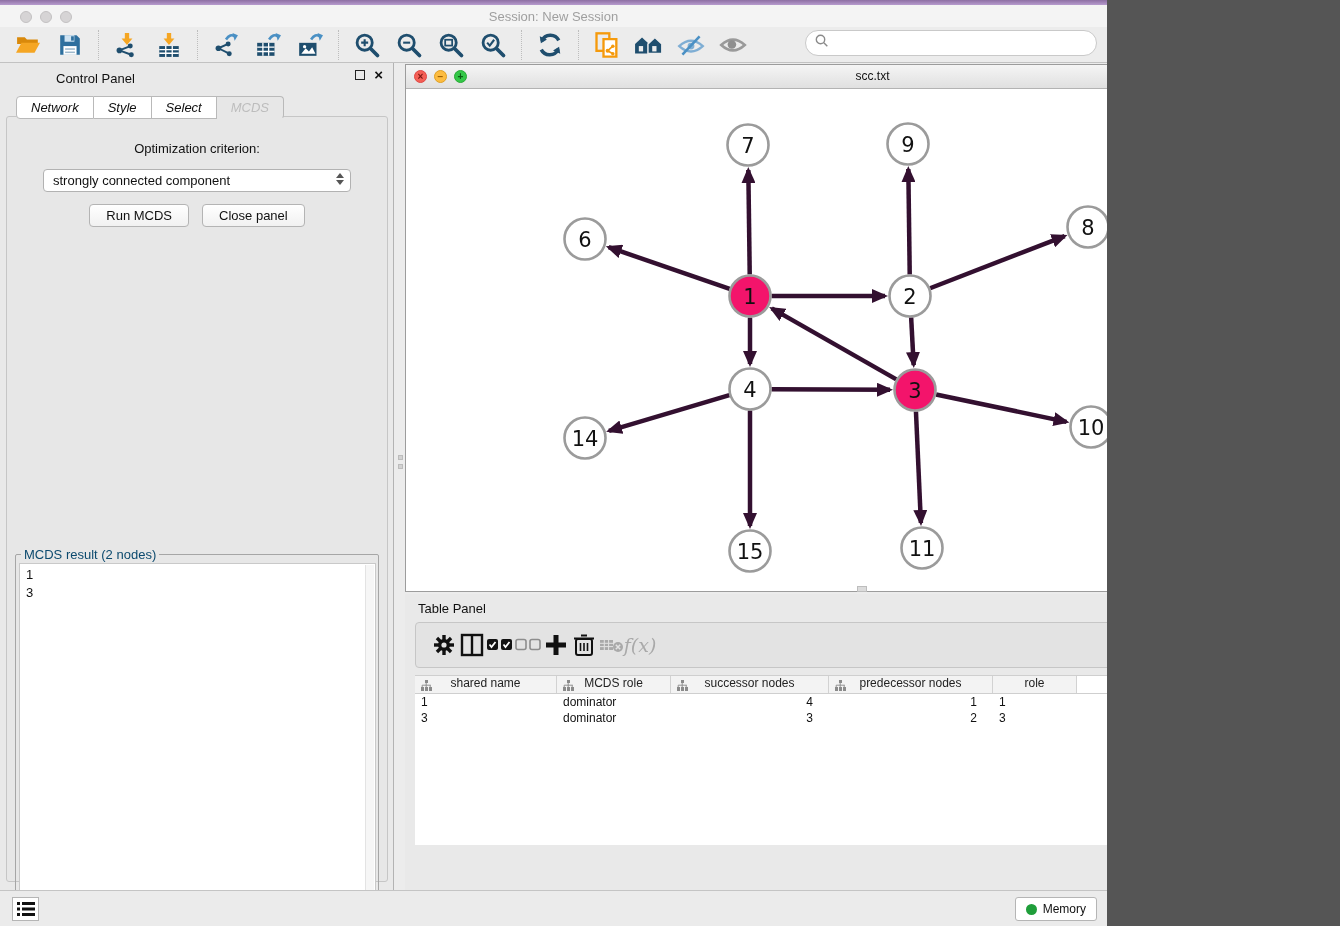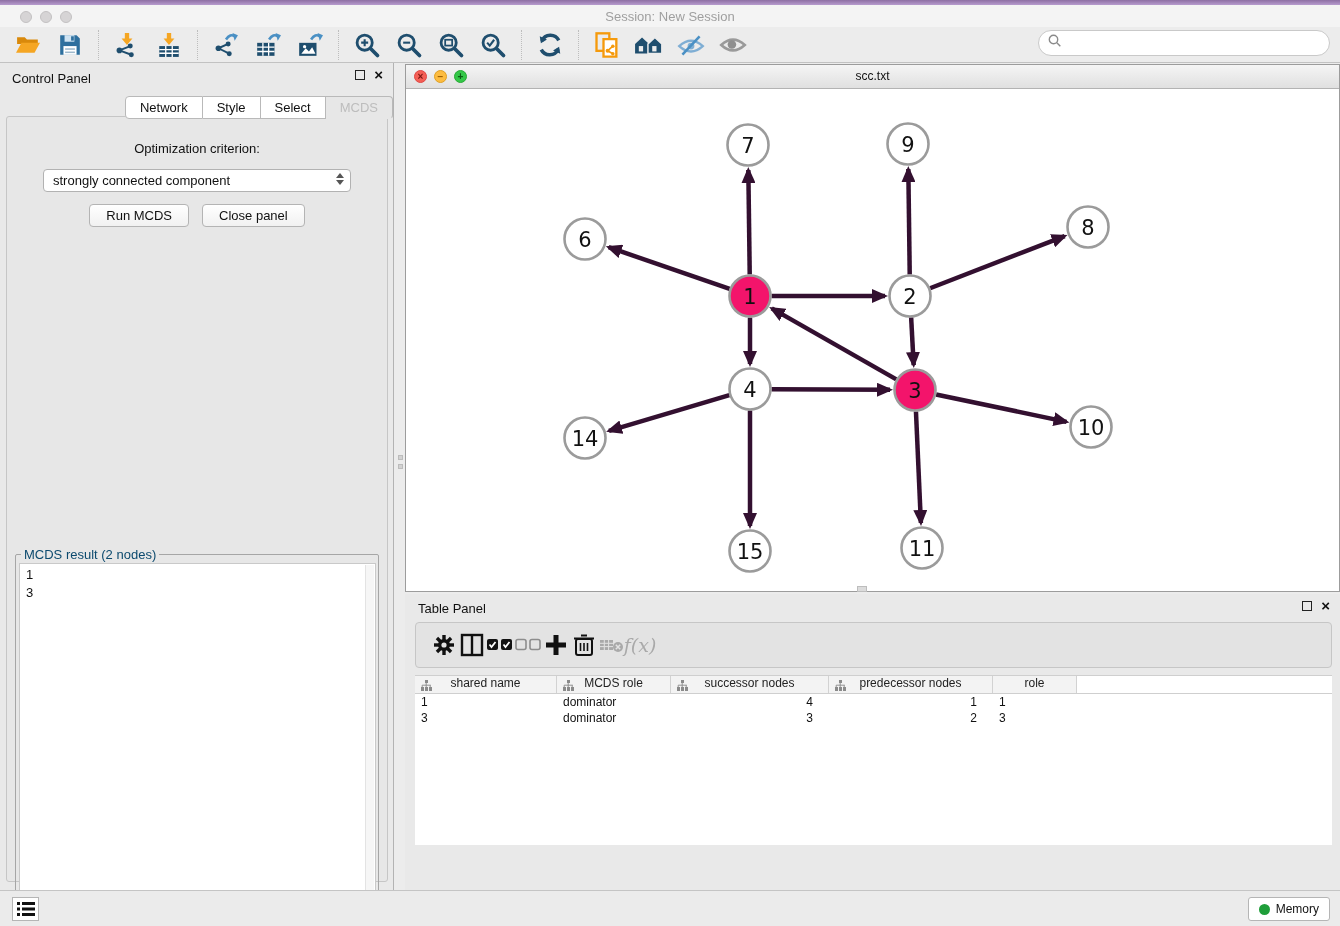--- a/index.html
+++ b/index.html
@@ -1,17 +1,17 @@
 <!DOCTYPE html>
 <html><head>
 <meta charset="utf-8">
 <style>
   * { margin:0; padding:0; box-sizing:border-box; }
   body { font-family:"Liberation Sans","DejaVu Sans",sans-serif; background:#555; }
-  .screen { position:relative; width:1340px; height:926px; background:#ececec; overflow:hidden; }
+  .screen { position:relative; width:1107px; height:926px; background:#ececec; overflow:hidden; }
 
   
   .desktop-strip { position:absolute; left:0; top:0; width:100%; height:5px;
     background:linear-gradient(#8d6fa3,#b79bce); }
 
   
   .titlebar { position:absolute; left:0; top:5px; width:100%; height:22px; background:#f4f4f4; }
   .traffic { position:absolute; left:20px; top:6px; display:flex; gap:8px; }
   .tl { width:12px; height:12px; border-radius:50%; background:#d6d4d5; border:1px solid #c3c1c2; }
   .app-title { position:absolute; left:0; top:4px; width:100%; text-align:center;
@@ -22,27 +22,27 @@
     border-bottom:1px solid #c2c2c2; display:flex; align-items:center; }
   .tb-group { display:flex; align-items:center; gap:10px; padding:0 12px; height:30px; }
   .tb-sep { height:30px; border-left:1px dotted #bdbdbd; }
   .tbi { width:32px; height:30px; display:flex; align-items:center; justify-content:center; }
   .search-wrap { position:absolute; right:10px; top:3px; width:292px; height:26px; background:#fff;
     border:1px solid #c9c9c9; border-radius:13px; display:flex; align-items:center; padding-left:8px; }
 
   
   .control-panel { position:absolute; left:0; top:63px; width:394px; height:827px;
     background:#e9e9e9; border-right:1px solid #b3b3b3; }
-  .cp-head { position:relative; height:30px; }
+  .cp-head { position:relative; height:30px;margin-left:44px; }
   .cp-title { position:absolute; left:12px; top:8px; font-size:13px; color:#111; }
   .panel-btns { position:absolute; right:10px; top:7px; display:flex; gap:9px; align-items:center; }
   .float-btn { width:10px; height:10px; border:1.5px solid #222; background:transparent; }
   .close-btn { font-size:15px; font-weight:bold; color:#111; line-height:10px; }
 
-  .cp-tabs { position:absolute; left:0; top:33px; width:100%; display:flex; justify-content:flex-end; z-index:2; }
+  .cp-tabs { position:absolute; left:16px; top:33px; width:100%; display:flex; justify-content:flex-start; z-index:2;font-style:italic; }
   .ctab { font-size:13px; padding:3px 14px; background:#fff; border:1px solid #b9b9b9; border-left:none; color:#111; }
   .ctab:first-child { border-left:1px solid #b9b9b9; border-radius:4px 0 0 4px; }
   .ctab:last-child { border-radius:0 4px 4px 0; }
   .ctab.selected-disabled { background:#e7e7e7; color:#bdbdbd; border-bottom-color:#e7e7e7; }
 
   .cp-content { position:absolute; left:6px; top:53px; width:382px; height:766px;
     background:#e7e7e7; border:1px solid #c6c6c6; border-radius:3px; }
   .opt-label { margin-top:24px; text-align:center; font-size:13px; color:#111; }
   .dropdown { position:relative; margin:13px auto 0; width:308px; height:23px; background:#fff;
     border:1px solid #b2b2b2; border-radius:4px; display:flex; align-items:center; padding-left:9px;

